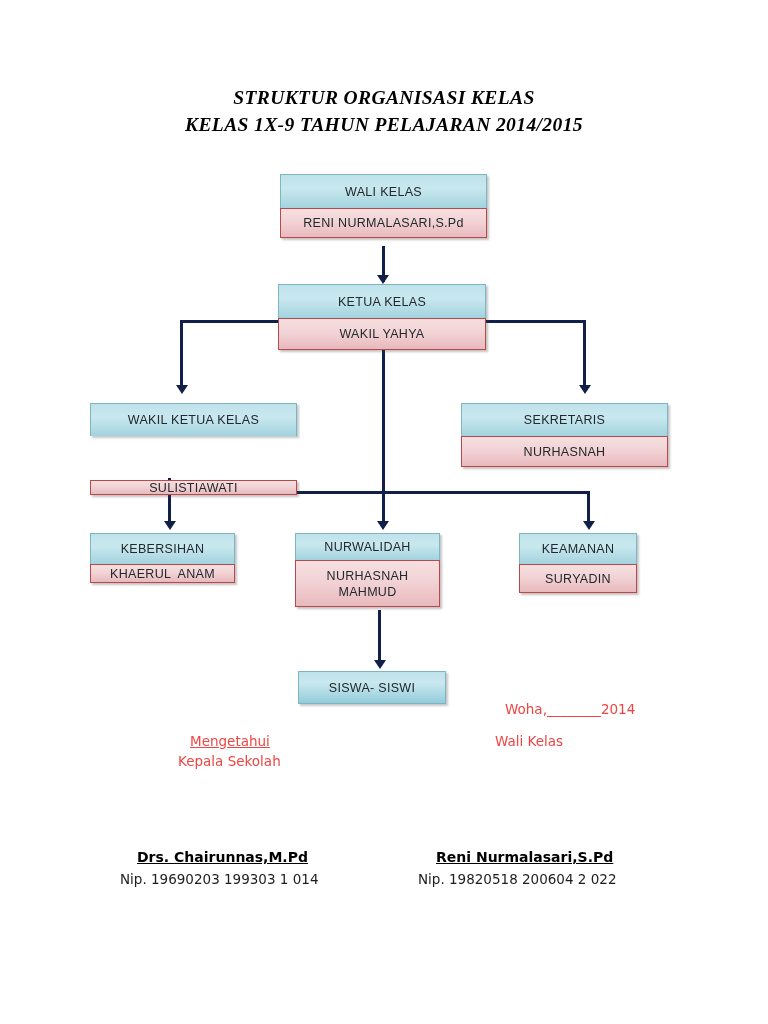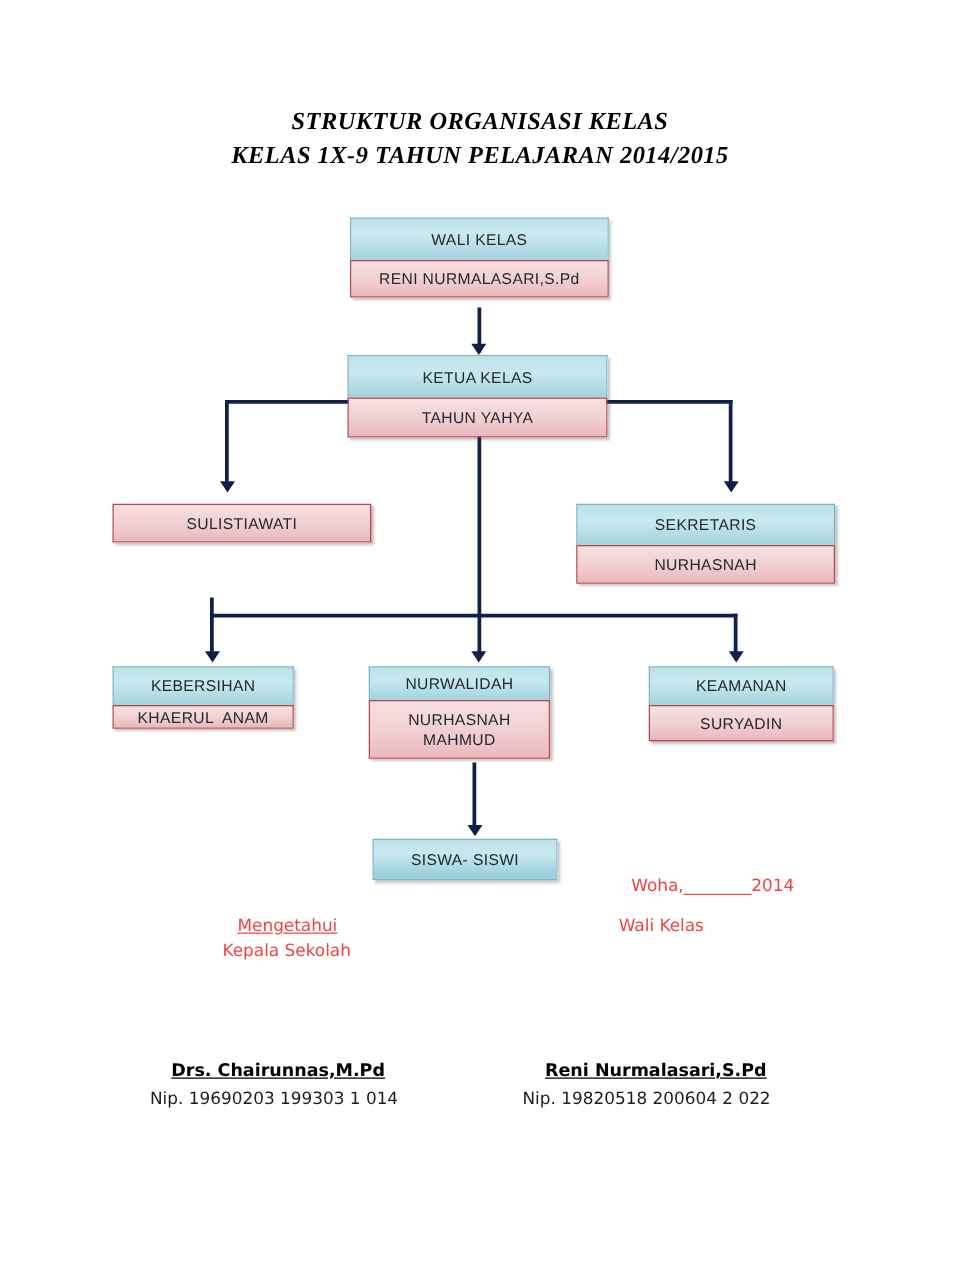--- a/index.html
+++ b/index.html
@@ -146,44 +146,45 @@
 <div class="conn conn-v" style="left:378px; top:610px; height:55px;"></div>
 <div class="arrow-down" style="left:374px; top:660px;"></div>
 
 <div class="node" style="left:280px; top:174px; width:207px;">
   <div class="seg seg-title" style="height:34px;">WALI KELAS</div>
   <div class="seg seg-name" style="height:30px;">RENI NURMALASARI,S.Pd</div>
 </div>
 
 <div class="node" style="left:278px; top:284px; width:208px;">
   <div class="seg seg-title" style="height:34px;">KETUA KELAS</div>
-  <div class="seg seg-name" style="height:32px;">TAHUN YAHYA</div>
+  <div class="seg seg-name" style="height:32px;">WAKIL YAHYA</div>
 </div>
 
 <div class="node" style="left:90px; top:403px; width:207px;">
-  <div class="seg seg-name" style="height:31px;">SULISTIAWATI</div>
+  <div class="seg seg-title" style="height:33px;">WAKIL KETUA KELAS</div>
+  <div class="seg seg-name" style="height:15px;margin-top:44px;">SULISTIAWATI</div>
 </div>
 
 <div class="node" style="left:461px; top:403px; width:207px;">
   <div class="seg seg-title" style="height:33px;">SEKRETARIS</div>
   <div class="seg seg-name" style="height:31px;">NURHASNAH</div>
 </div>
 
 <div class="node" style="left:90px; top:533px; width:145px;">
   <div class="seg seg-title" style="height:31px;">KEBERSIHAN</div>
   <div class="seg seg-name" style="height:19px;">KHAERUL  ANAM</div>
 </div>
 
 <div class="node" style="left:295px; top:533px; width:145px;">
   <div class="seg seg-title" style="height:27px;">NURWALIDAH</div>
   <div class="seg seg-name" style="height:47px;">NURHASNAH
 MAHMUD</div>
 </div>
 
-<div class="node" style="left:519px; top:533px; width:148px;">
+<div class="node" style="left:519px; top:533px; width:118px;">
   <div class="seg seg-title" style="height:31px;">KEAMANAN</div>
   <div class="seg seg-name" style="height:29px;">SURYADIN</div>
 </div>
 
 <div class="node" style="left:298px; top:671px; width:148px;">
   <div class="seg seg-solo" style="height:33px;">SISWA- SISWI</div>
 </div>
 
 <div class="ftext" style="left:505px; top:701px;">Woha,________2014</div>
 <div class="ftext" style="left:495px; top:733px;">Wali Kelas</div>

